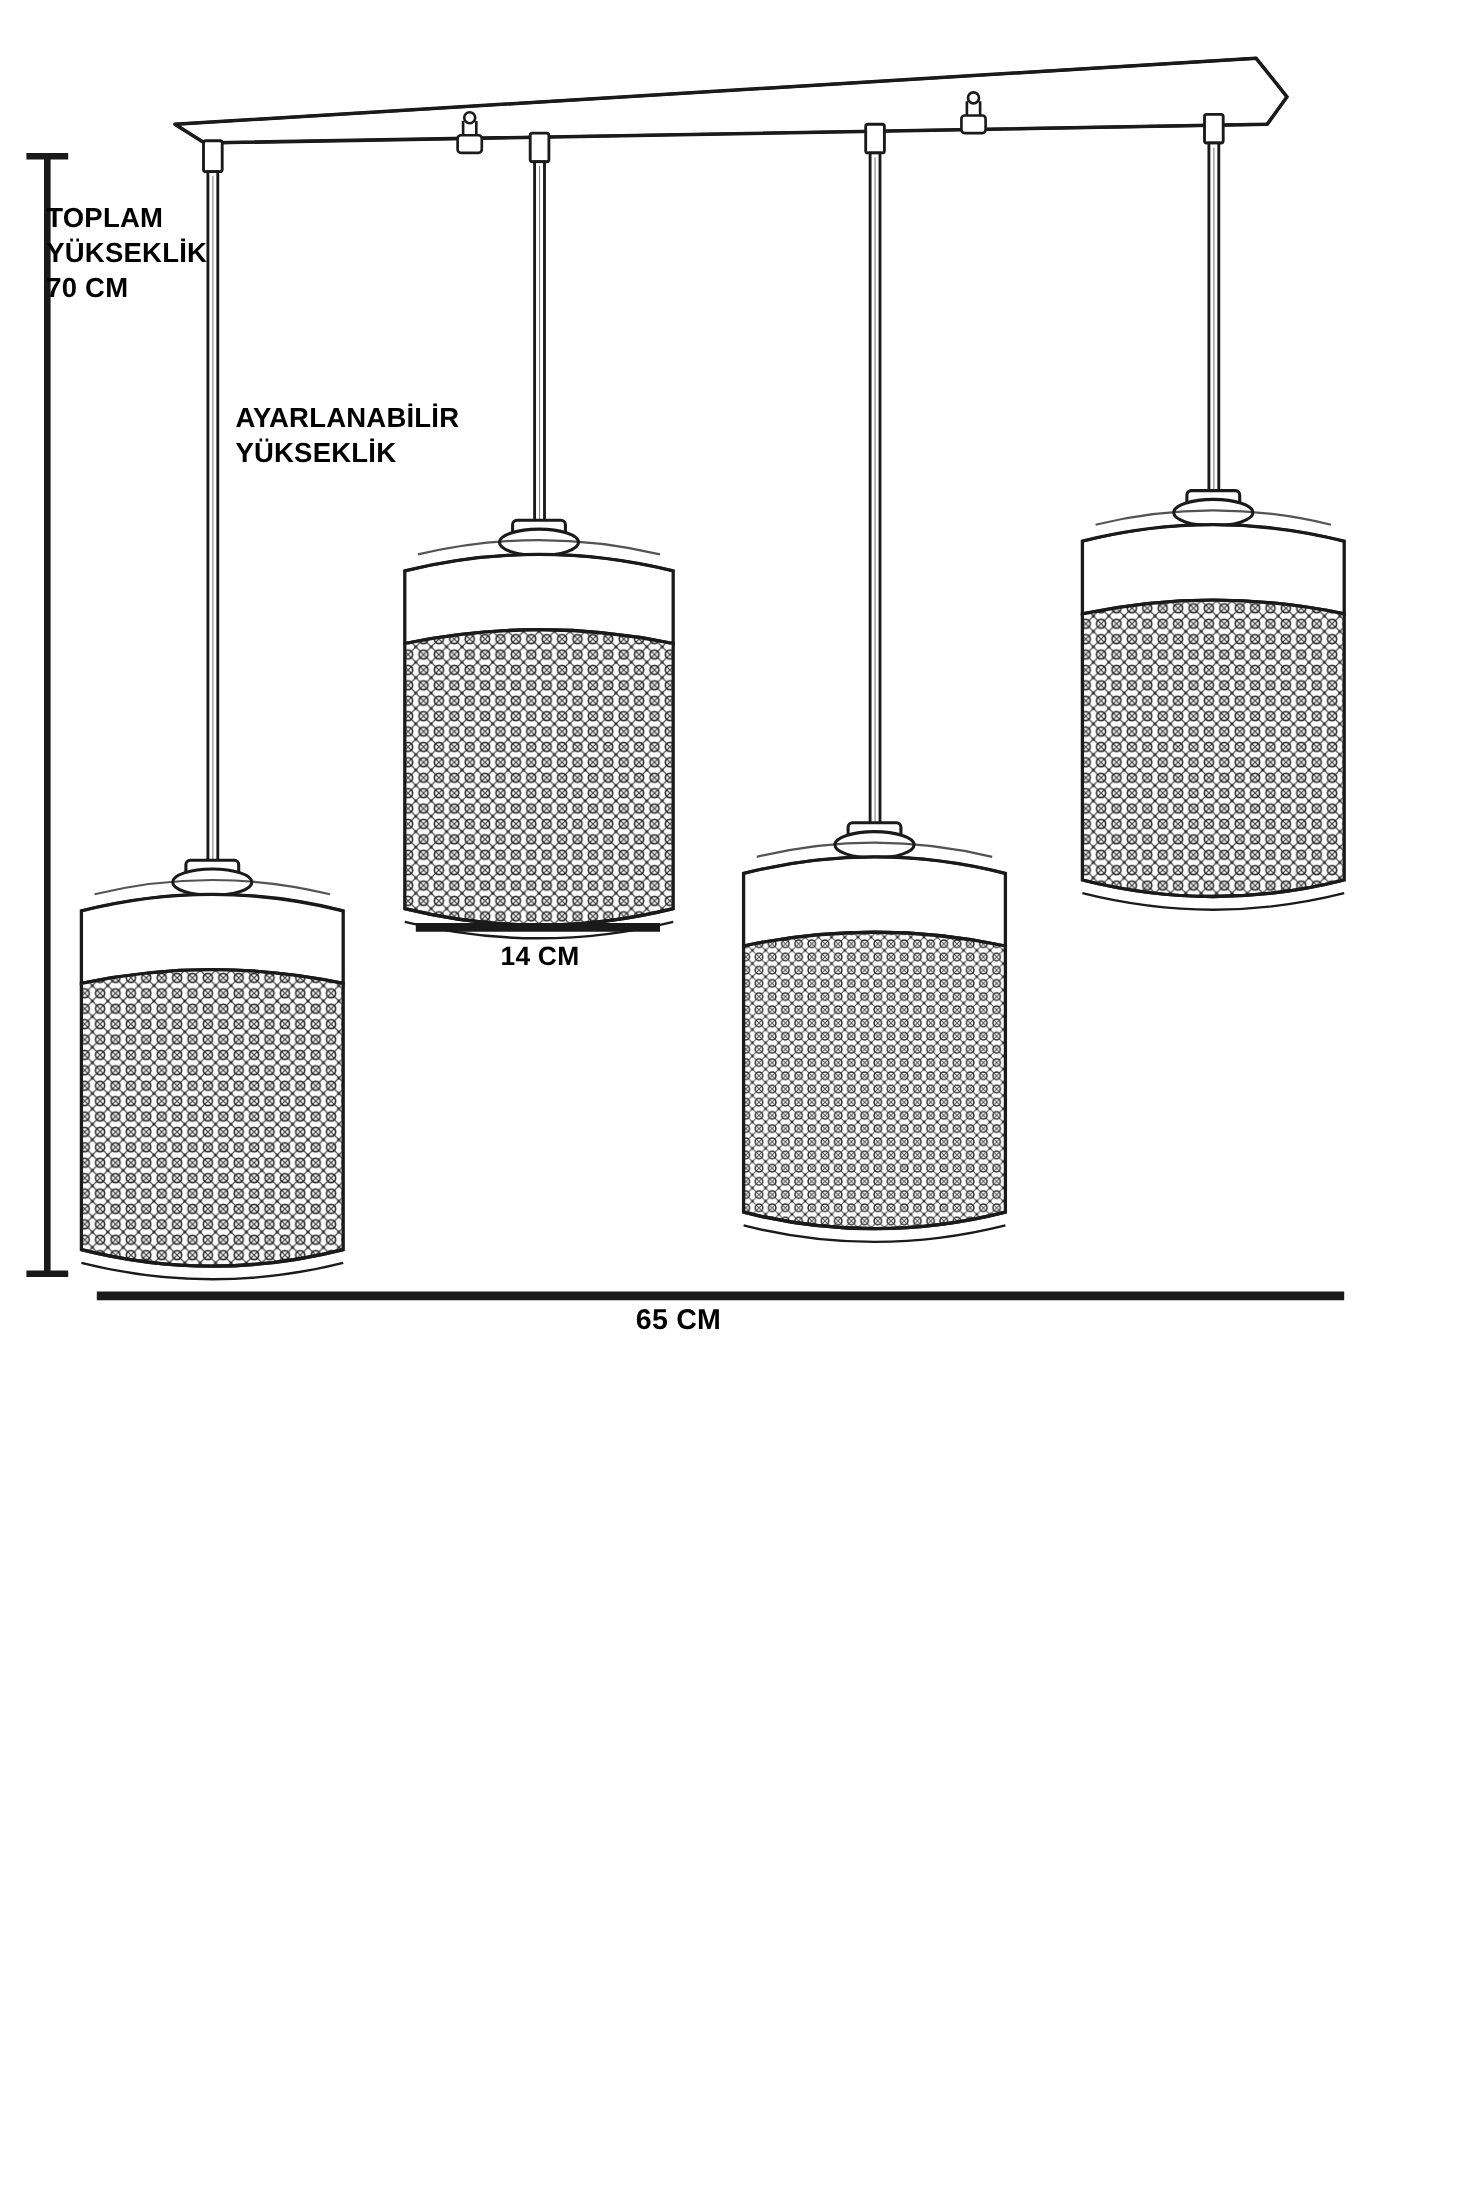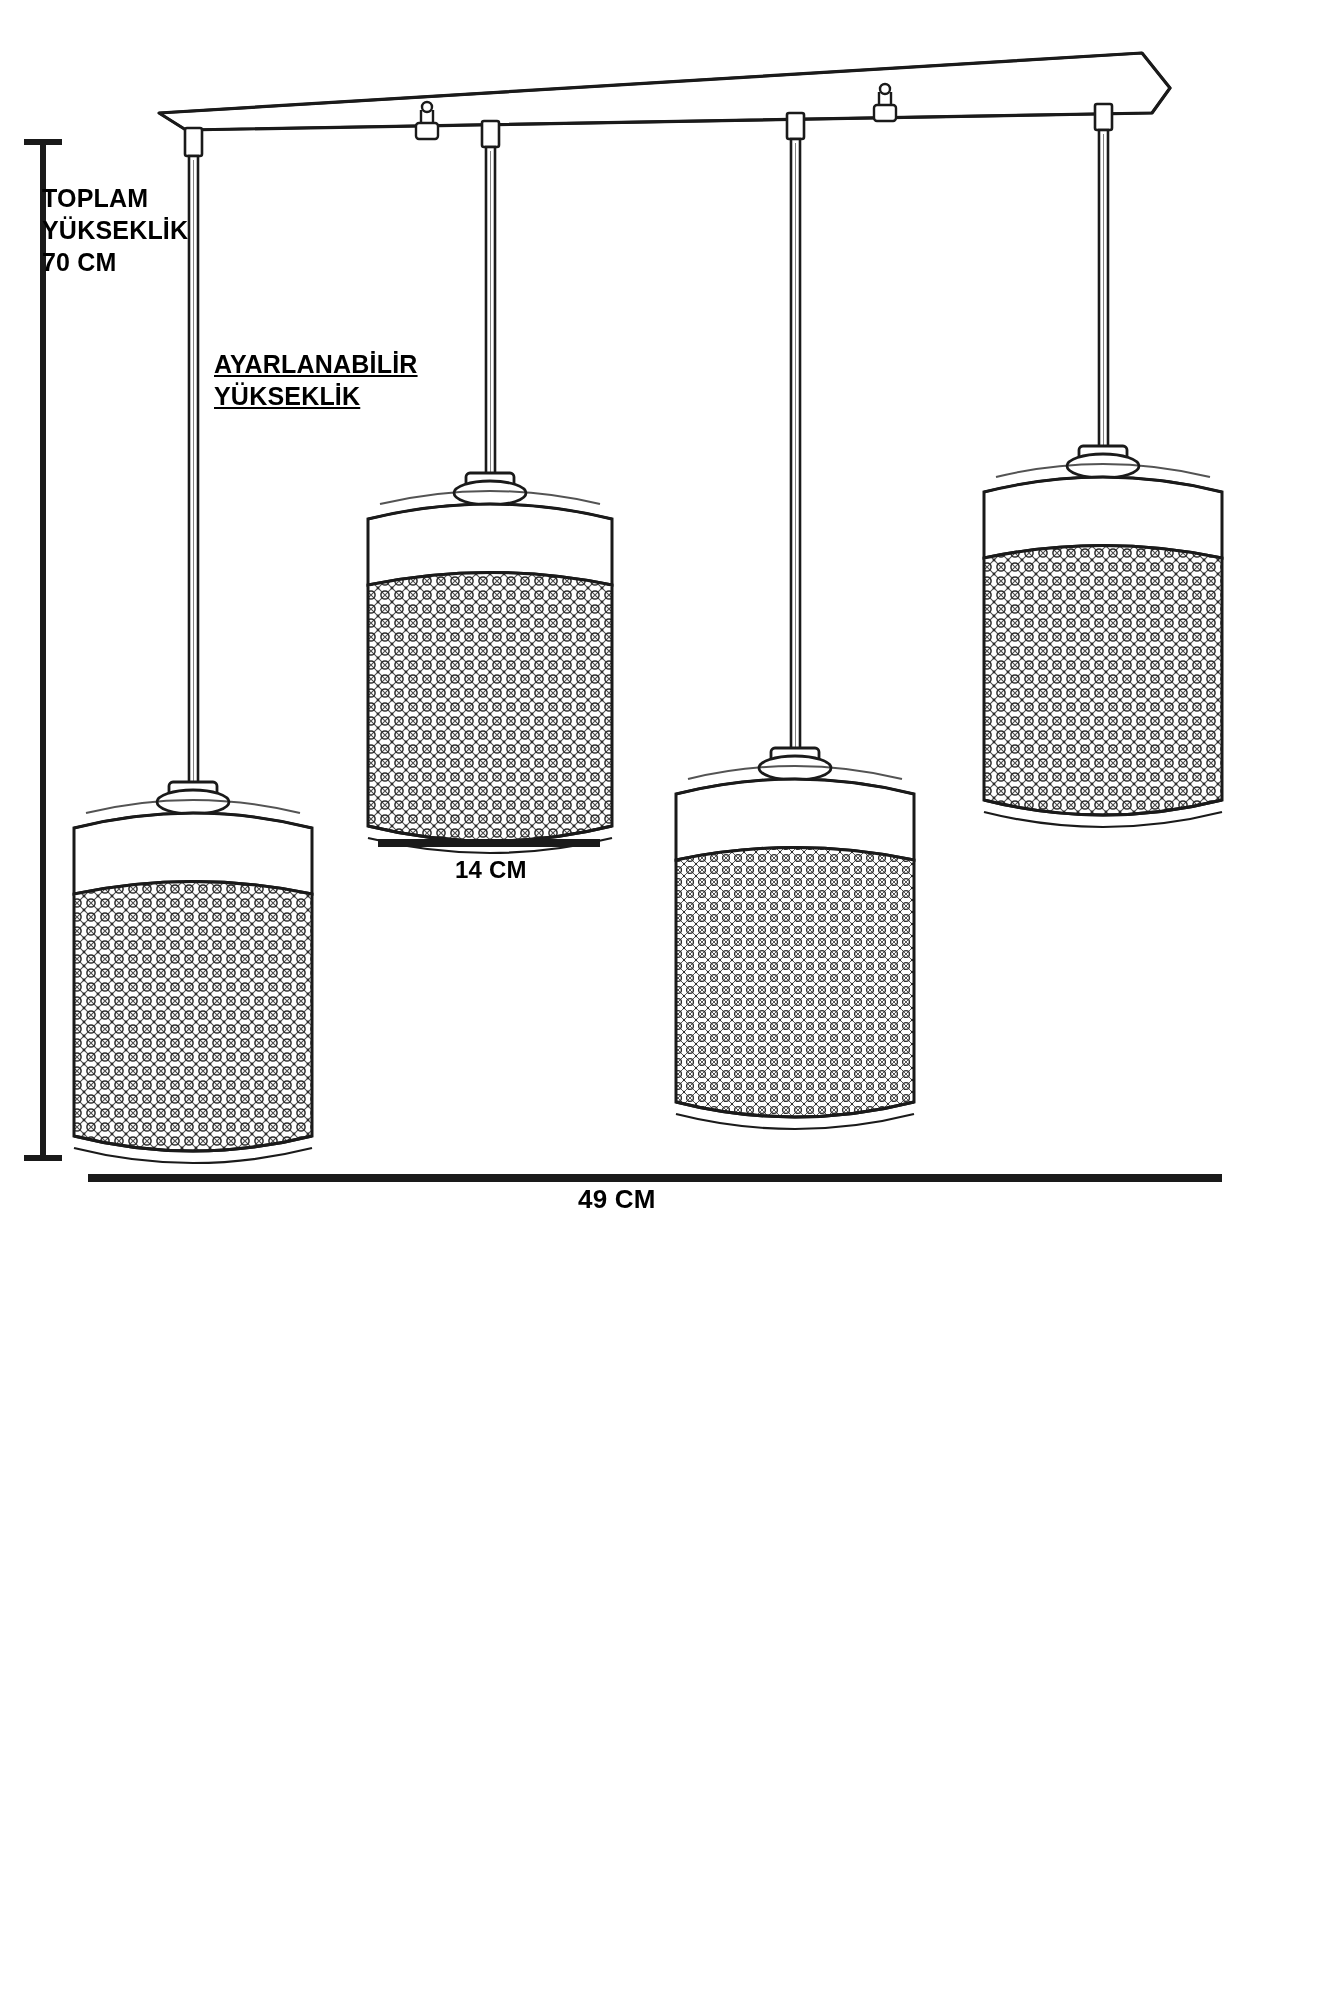--- a/index.html
+++ b/index.html
@@ -30,23 +30,22 @@
     white-space: pre;
     line-height: 1.28;
   }
   .label-total-height {
     left: 42px;
     top: 182px;
     font-size: 25px;
   }
   .label-adjustable {
     left: 214px;
-    top: 348px;
+    top: 364px;
     font-size: 25px;
-    text-decoration: underline;
   }
   .label-width {
     left: 455px;
     top: 855px;
     font-size: 24px;
   }
   .label-length {
     left: 578px;
     top: 1183px;
     font-size: 26px;
@@ -195,15 +194,15 @@
 
   <div class="label label-total-height">TOPLAM
 YÜKSEKLİK
 70 CM</div>
 
   <div class="label label-adjustable">AYARLANABİLİR
 YÜKSEKLİK</div>
 
   <div class="label label-width">14 CM</div>
 
-  <div class="label label-length">49 CM</div>
+  <div class="label label-length">65 CM</div>
 
 </div>
 
 </body></html>

